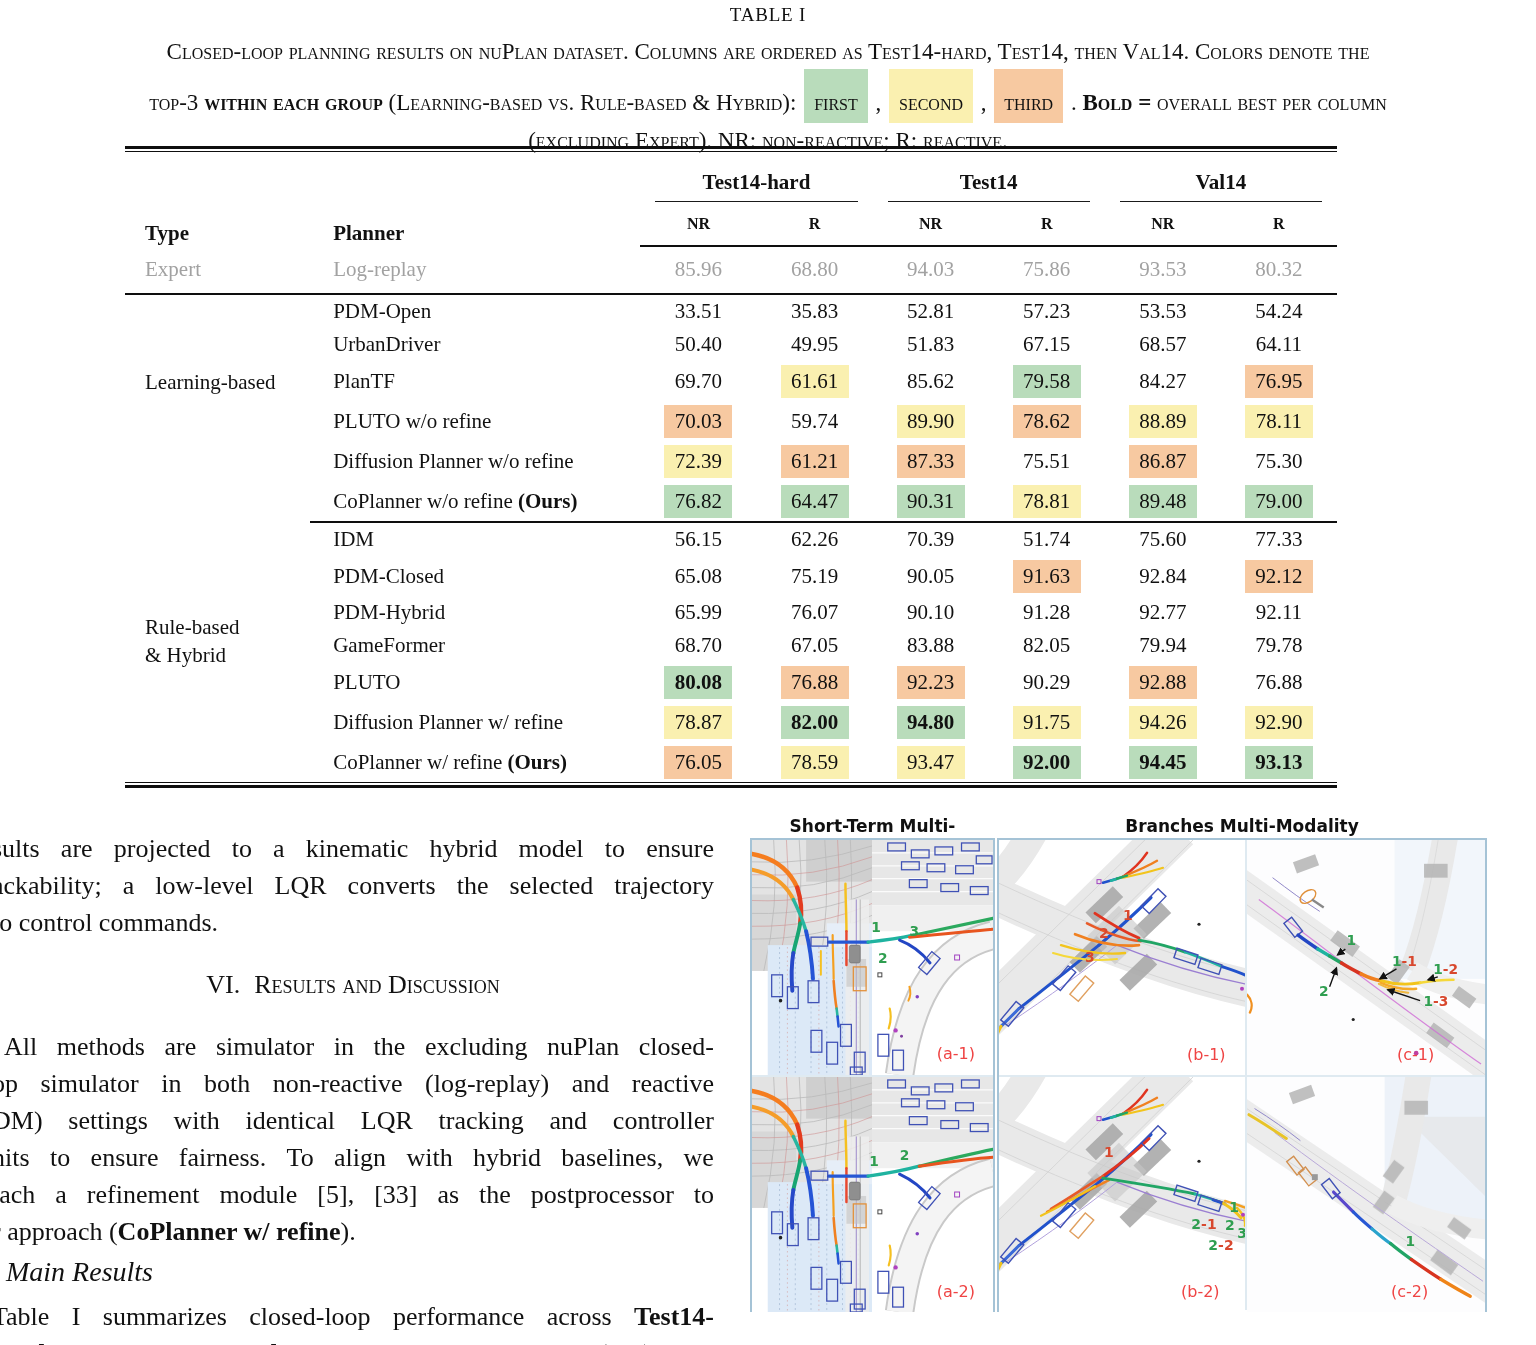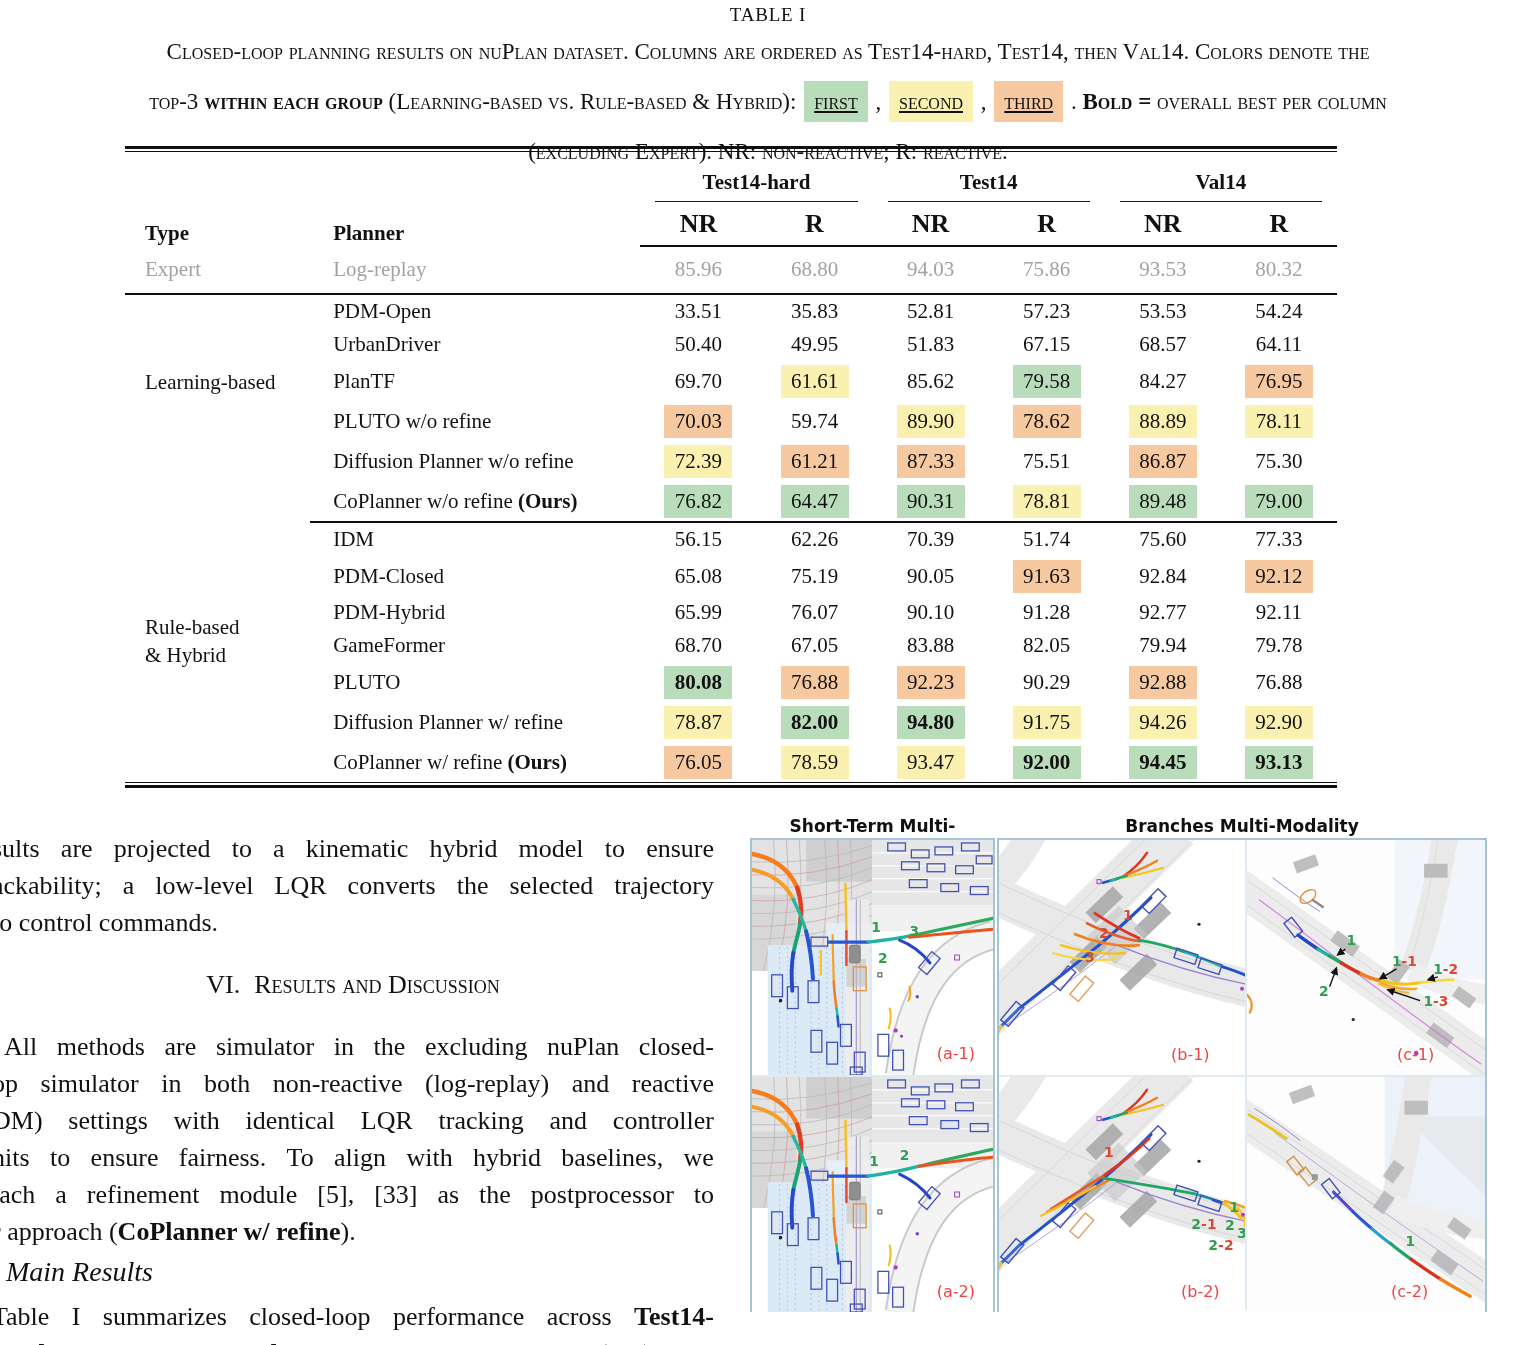--- a/index.html
+++ b/index.html
@@ -4,39 +4,39 @@
 <style>
   html,body{margin:0;padding:0;}
   body{width:1536px;height:1345px;overflow:hidden;position:relative;background:#fff;
        font-family:"Liberation Serif",serif;color:#111;}
   .b{font-weight:700;}
 
   
   .caption{position:absolute;left:-32px;top:4px;width:1600px;text-align:center;}
   .cap-title{font-size:19px;letter-spacing:.8px;margin-bottom:8px;}
   .cap-line{font-size:23px;font-variant:small-caps;line-height:35px;white-space:nowrap;}
-  .chip{display:inline-block;padding:3px 10px 3px;margin:12px 2px;text-decoration:underline;}
+  .chip{display:inline-block;padding:16px 10px 3px;margin:0 2px;}
   .chip-first{background:var(--first);}
   .chip-second{background:var(--second);}
   .chip-third{background:var(--third);}
 
   
   .tablewrap{position:absolute;left:125px;top:146px;width:1212px;
              border-top:3px solid #0e0e0e;border-bottom:3px solid #0e0e0e;
              padding:2px 0;}
   table{border-collapse:collapse;table-layout:fixed;width:100%;
         border-top:1px solid #0e0e0e;border-bottom:1px solid #0e0e0e;
         font-size:21px;}
   th,td{padding:0;vertical-align:middle;font-weight:400;}
   tr.gh th{height:50px;vertical-align:bottom;}
   .h-type,.h-planner{text-align:left;font-weight:700;vertical-align:middle;}
   .h-type{padding-left:20px;} .h-planner{padding-left:23px;}
   .ght{font-weight:700;text-align:center;}
   .ghline{height:1.5px;background:#1a1a1a;margin:6px 15px 0;}
-  tr.subhead th{height:43px;font-weight:700;text-align:center;border-bottom:2.5px solid #0e0e0e;font-size:26px;}
+  tr.subhead th{height:43px;font-weight:700;text-align:center;border-bottom:2.5px solid #0e0e0e;font-size:16px;}
   tr.expert td{height:46px;color:var(--expert_gray);border-bottom:2.5px solid #0e0e0e;}
   td.type{padding-left:20px;white-space:pre-line;line-height:1.35;}
   td.type-g1{padding-bottom:52px;}
   td.type-g2{padding-bottom:22px;}
   td.planner{padding-left:23px;white-space:nowrap;}
   td.val{text-align:center;}
   tr.compact td{height:29px;} tr.tall td{height:40px;}
   tr.gsep td{border-bottom:2.2px solid #0e0e0e;}
   .chip-cell{display:inline-block;min-width:68px;padding:5px 0;line-height:1.1;}
   .hl-first{background:var(--first);} .hl-second{background:var(--second);} .hl-third{background:var(--third);}
@@ -862,17 +862,17 @@
         </g>
     <rect x="66" y="98" width="6" height="6" fill="#999"></rect>
     <g transform="rotate(-38 86 112)">
           <rect x="80" y="103" width="10" height="18" fill="none" stroke="#3f51b5" stroke-width="1.4"></rect>
         </g>
     <text class="ann gl" x="166" y="170" text-anchor="middle">1</text>
   </svg>
   </div>
   <div class="hdiv"></div>
     <div class="vdiv"></div>
-  <div class="plabel" style="left:172px;top:205px">(b-1)</div>
+  <div class="plabel" style="left:188px;top:205px">(b-1)</div>
   <div class="plabel" style="left:398px;top:205px">(c-1)</div>
   <div class="plabel" style="left:182px;top:442px">(b-2)</div>
   <div class="plabel" style="left:392px;top:442px">(c-2)</div>
 </div>
 
 </body></html>

